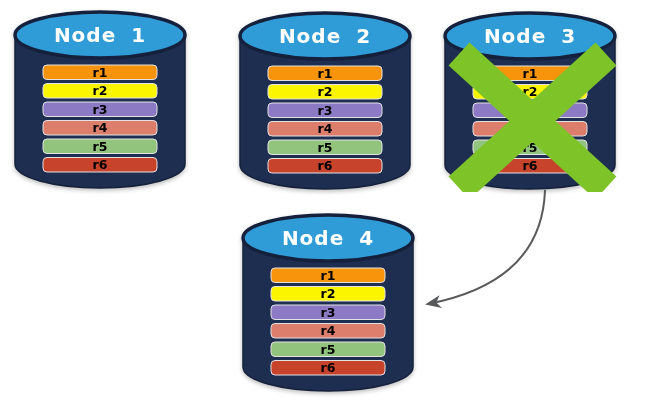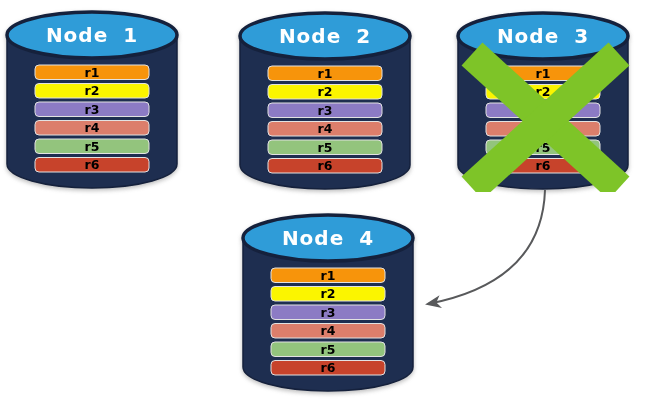--- a/index.html
+++ b/index.html
@@ -8,23 +8,23 @@
     width: 646px; height: 402px;
     background: #FFFFFF;
     font-family: "DejaVu Sans", "Liberation Sans", sans-serif;
     overflow: hidden;
   }
   .node { position: absolute; width: 176px; height: 182px; }
   .node > svg.cyl { position: absolute; left: 0; top: 0;
     filter: drop-shadow(0 2px 2px rgba(70,70,70,0.35)); }
   .node > svg.cross { position: absolute; left: 0; top: 0; }
 
-  #node-1 { left: 4px;  top: 9px;  }
+  #node-1 { left: 12px;  top: 9px;  }
   #node-2 { left: 237px; top: 10px; }
-  #node-3 { left: 455px; top: 10px; }
+  #node-3 { left: 442px; top: 10px; }
   #node-4 { left: 240px; top: 212px; text-decoration: underline; }
 
   .ntitle {
     font-family: "DejaVu Sans", "Liberation Sans", sans-serif;
     font-size: 20px; font-weight: 700; fill: #FFFFFF;
     text-anchor: middle; letter-spacing: 1px; word-spacing: 7px;
   }
   .rlabel {
     font-family: "DejaVu Sans", "Liberation Sans", sans-serif;
     font-size: 12.5px; font-weight: 700; fill: #000000;

